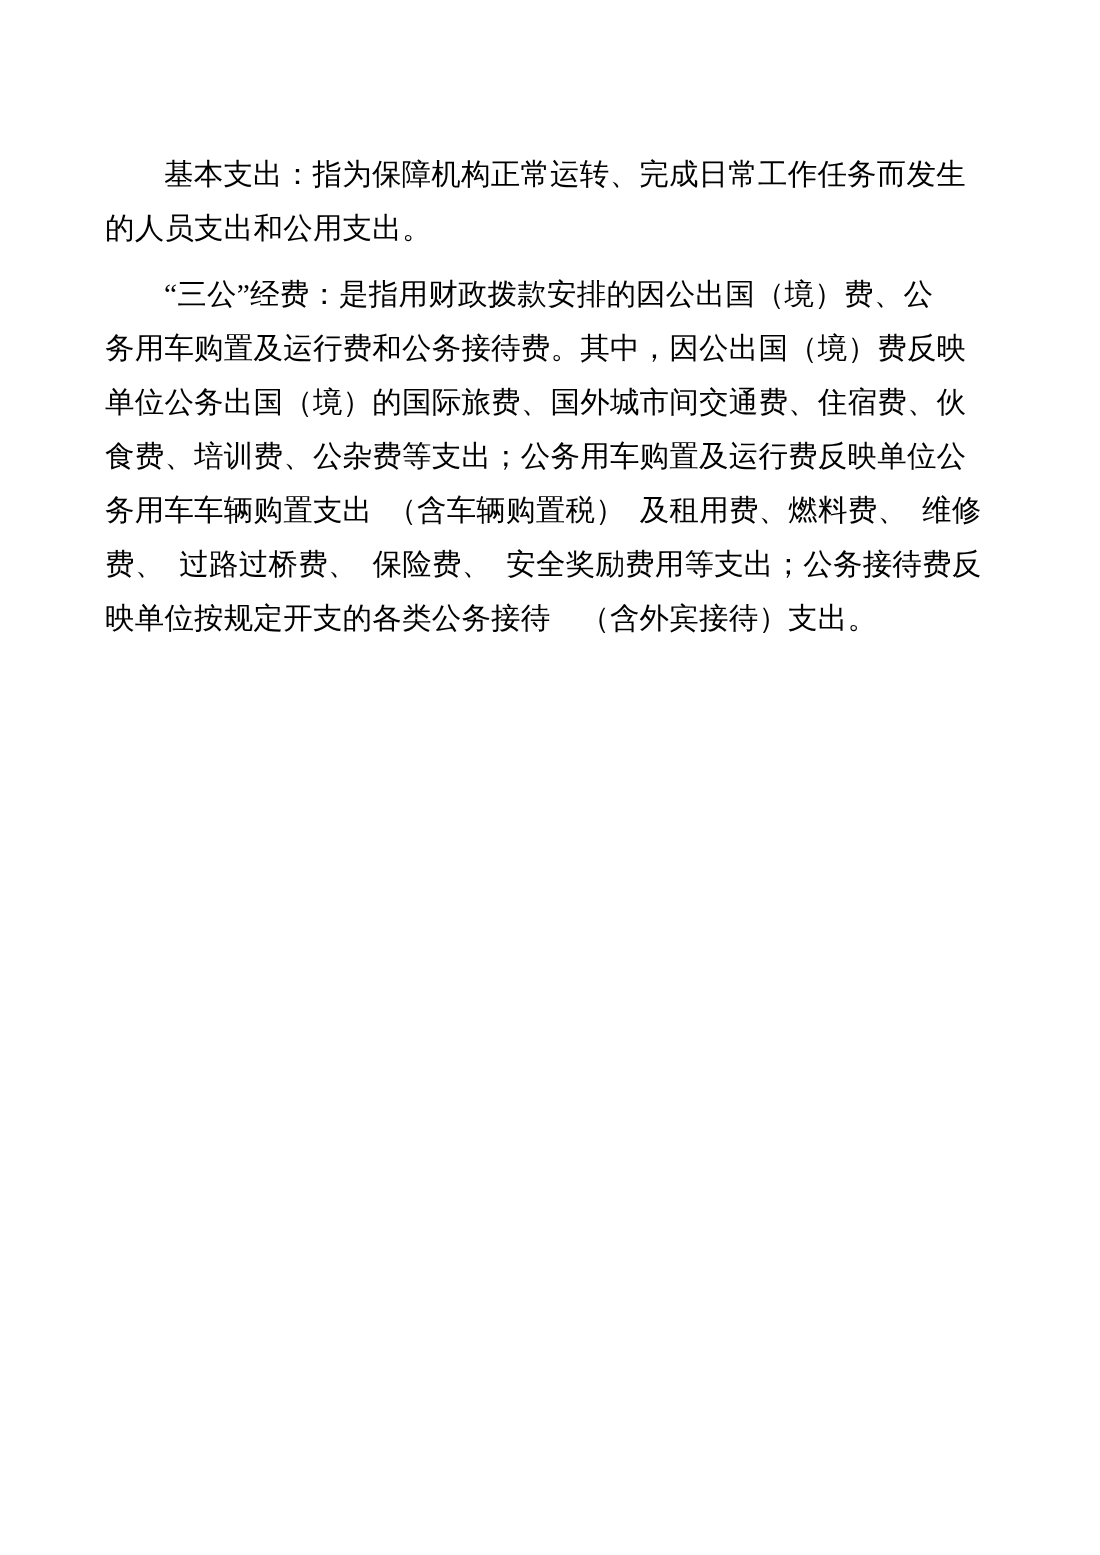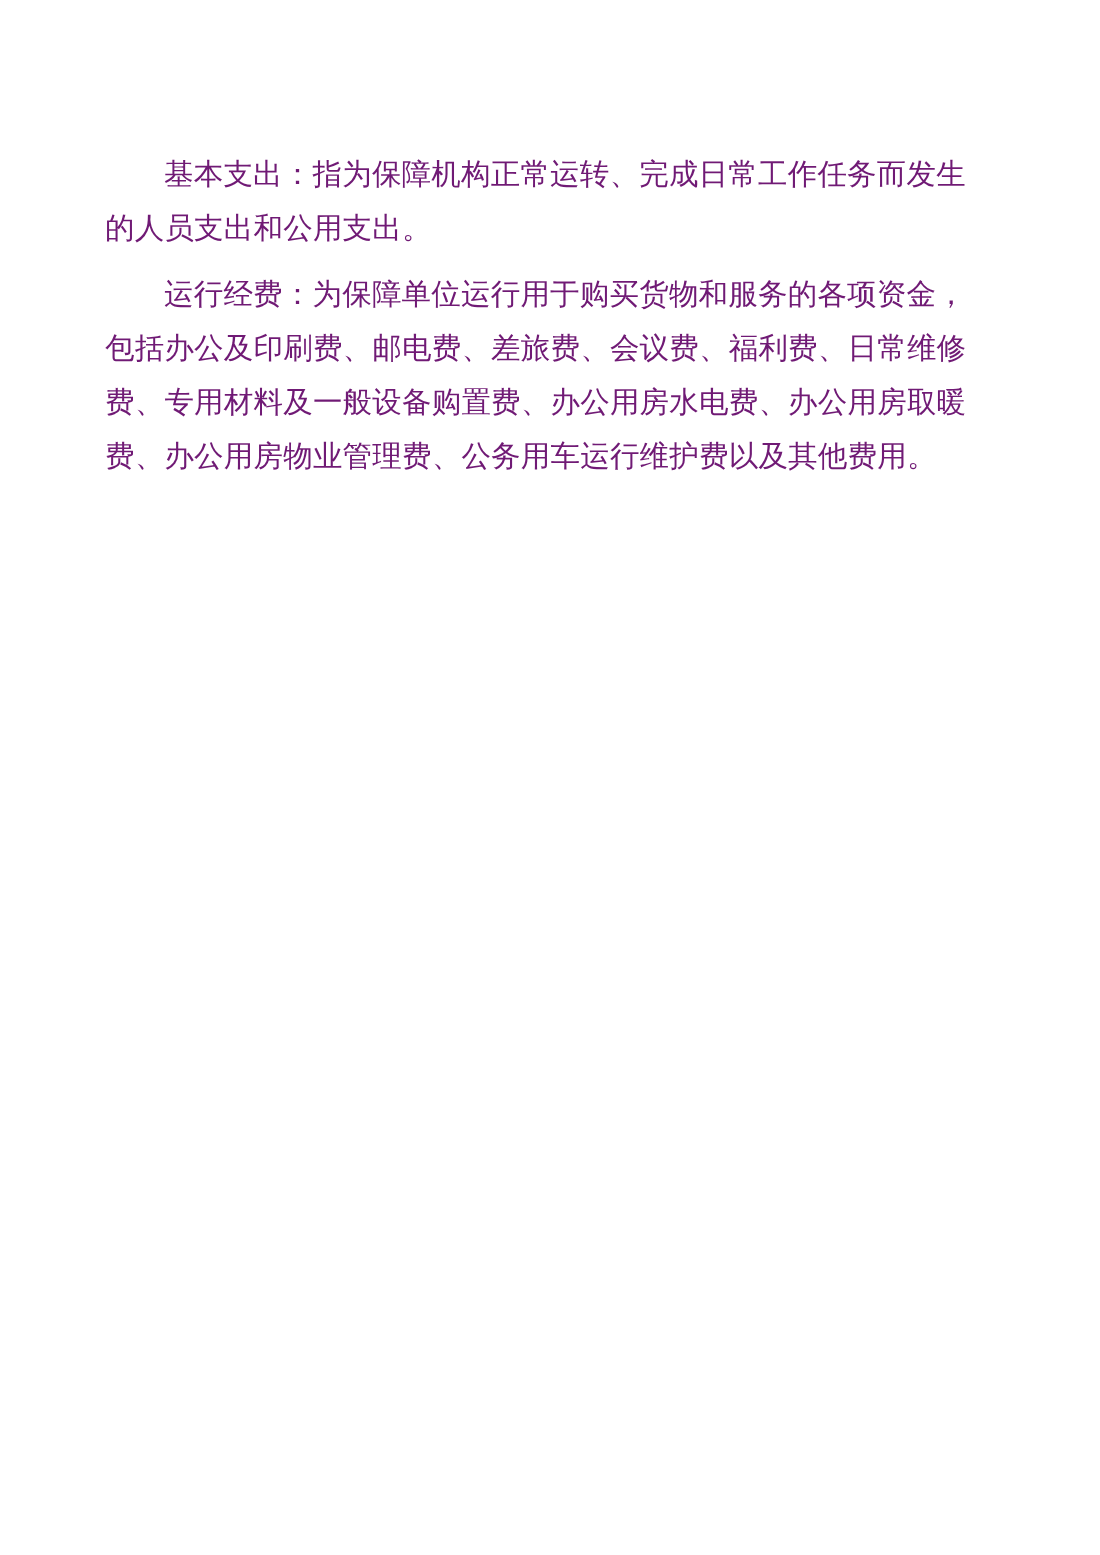--- a/index.html
+++ b/index.html
@@ -29,21 +29,24 @@
     margin: 0 0 12px 0;
     text-indent: 2em;
     white-space: pre-line; 
     text-align: left;
   }
 </style>
 </head>
 <body>
 
 <div class="page" style="background: rgb(255, 255, 255);">
-  <div class="doc-body" style="color: #701a75;">
+  <div class="doc-body" style="color: #000000;">
       <p class="para">基本支出：指为保障机构正常运转、完成日常工作任务而发生
 的人员支出和公用支出。</p>
-      <p class="para">运行经费：为保障单位运行用于购买货物和服务的各项资金，
-包括办公及印刷费、邮电费、差旅费、会议费、福利费、日常维修
-费、专用材料及一般设备购置费、办公用房水电费、办公用房取暖
-费、办公用房物业管理费、公务用车运行维护费以及其他费用。</p>
+      <p class="para">“三公”经费：是指用财政拨款安排的因公出国（境）费、公
+务用车购置及运行费和公务接待费。其中，因公出国（境）费反映
+单位公务出国（境）的国际旅费、国外城市间交通费、住宿费、伙
+食费、培训费、公杂费等支出；公务用车购置及运行费反映单位公
+务用车车辆购置支出 （含车辆购置税） 及租用费、燃料费、 维修
+费、 过路过桥费、 保险费、 安全奖励费用等支出；公务接待费反
+映单位按规定开支的各类公务接待　（含外宾接待）支出。</p>
     </div>
 </div>
 
 </body></html>

